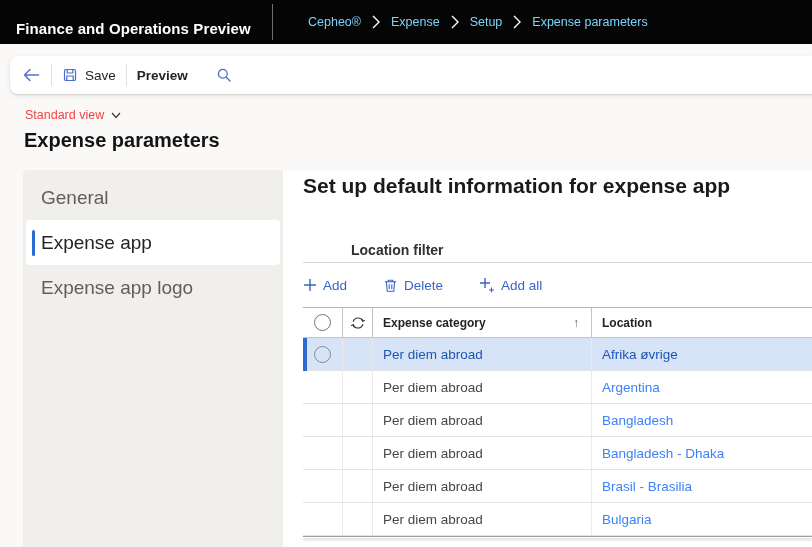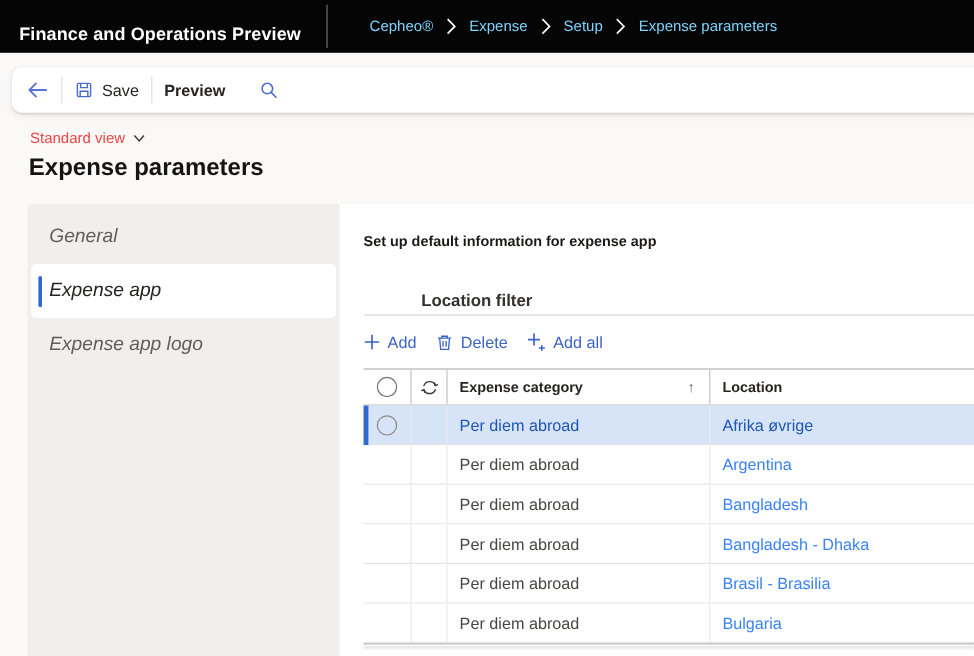--- a/index.html
+++ b/index.html
@@ -28,31 +28,31 @@
 
   
   .view-selector { position:absolute; left:25px; top:108px; display:flex; align-items:center; gap:7px;
                    font-size:12.5px; color:#ef4444; cursor:pointer; }
   .page-title { position:absolute; left:24px; top:129px; font-size:20px; font-weight:700; color:#141414; }
 
   
   .sidebar { position:absolute; left:23px; top:170px; width:260px; bottom:0; background:#f1efec;
              border-top-left-radius:4px; padding-top:5px; }
   .side-item { height:45px; display:flex; align-items:center; padding-left:18px;
-               font-size:16px; color:#605e5c; cursor:pointer; position:relative;font-style:italic; }
+               font-size:19px; color:#605e5c; cursor:pointer; position:relative; }
   .side-item.selected { background:#fff; border-radius:4px; margin:0 3px; padding-left:15px; color:#252423; }
   .side-item.selected .sel-bar { position:absolute; left:6px; top:50%; transform:translateY(-50%);
                width:3px; height:26px; border-radius:2px; background:#2b6bd3; }
 
   
   .main { position:absolute; left:283px; top:170px; right:0; bottom:0; background:#fff; }
-  .main-heading { position:absolute; left:20px; top:24px; font-size:12px; font-weight:700; color:#1b1a19; }
+  .main-heading { position:absolute; left:20px; top:4px; font-size:21px; font-weight:700; color:#1b1a19; }
   .section-title { position:absolute; left:20px; top:72px; font-size:14px; font-weight:700; color:#323130;padding-left:48px; }
   .section-divider { position:absolute; left:20px; right:0; top:92px; border-bottom:1px solid #d8d6d4; }
-  .grid-toolbar { position:absolute; left:20px; top:101px; height:28px; display:flex; align-items:center; gap:16px; }
+  .grid-toolbar { position:absolute; left:20px; top:101px; height:28px; display:flex; align-items:center; gap:36px; }
   .gt-btn { display:flex; align-items:center; gap:6px; color:#3c63c6; font-size:13.5px; cursor:pointer; }
 
   
   .grid { position:absolute; left:20px; right:0; top:137px; }
   .g-header { display:flex; height:31px; border-top:1px solid #b5b3b1; border-bottom:1px solid #c6c4c2; background:#fff; }
   .g-header .hc { display:flex; align-items:center; border-right:1px solid #c6c4c2; }
   .hc1 { width:40px; justify-content:center; }
   .hc2 { width:30px; justify-content:center; }
   .hc3 { width:219px; padding-left:10px; }
   .hc4 { flex:1; padding-left:10px; border-right:none !important; }

